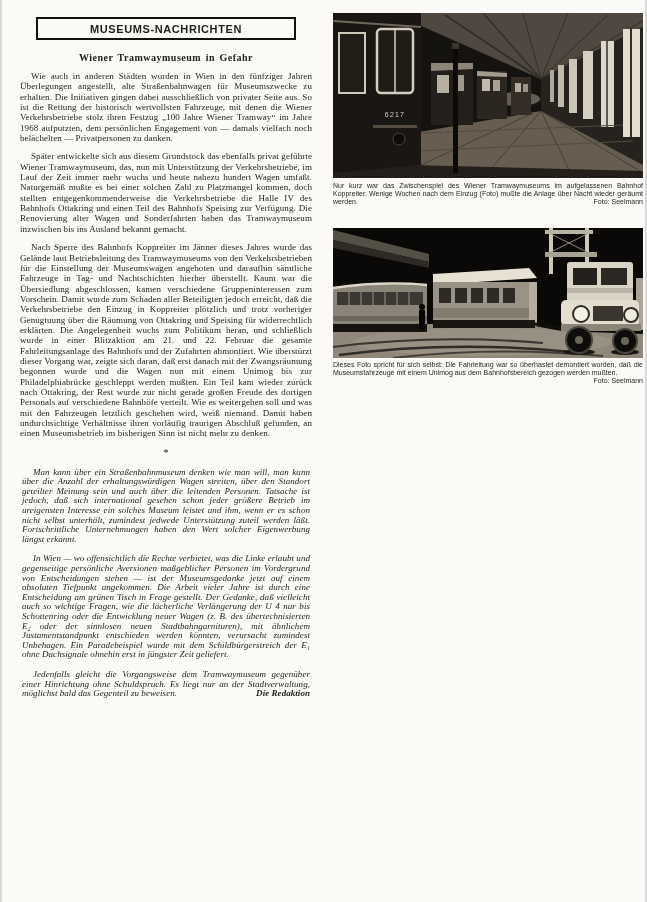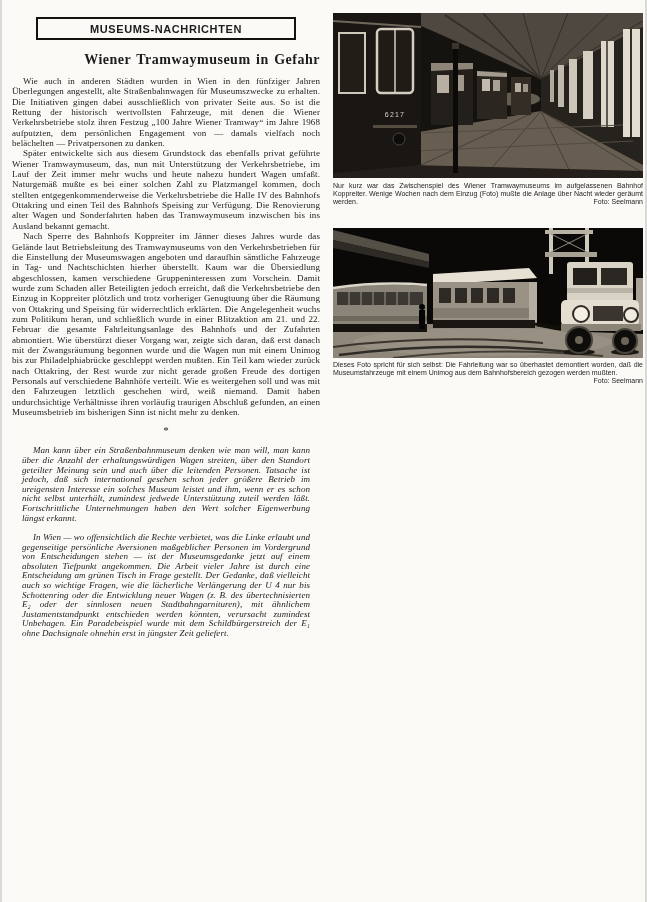--- a/index.html
+++ b/index.html
@@ -10,26 +10,26 @@
   }
   
   .col-left{position:absolute;left:10px;top:10px;width:308px;}
   .masthead{
     width:256px;margin:7px auto 0;border:2px solid #14120e;
     font-family:"Liberation Sans","DejaVu Sans",sans-serif;
     font-weight:bold;font-size:11px;letter-spacing:.6px;
     text-align:center;padding:4px 0 3px;
   }
   .article-title{
-    text-align:right;font-weight:bold;font-size:14px;
+    text-align:center;font-weight:bold;font-size:10px;
     letter-spacing:.5px;word-spacing:1.5px;margin:12px 0 8px;
   }
   p.body{
     font-size:9px;line-height:10.35px;text-align:justify;
-    text-indent:11px;margin:0;hyphens:auto;letter-spacing:.08px;
+    text-indent:11px;margin:8px;hyphens:auto;letter-spacing:.08px;
   }
   p.ed{
     font-style:italic;font-size:9px;line-height:9.6px;text-align:justify;
     text-indent:11px;margin:10px;hyphens:auto;letter-spacing:.05px;
   }
   .sep{text-align:center;font-size:11px;line-height:11px;margin:8px 0 9px;}
   .signature{float:right;font-weight:bold;padding-left:10px;}
   
   .col-right{position:absolute;left:331px;top:13px;width:310px;height:880px;}
   figure{margin:0;position:absolute;left:0;width:310px;}
@@ -58,20 +58,24 @@
     <h1 class="article-title">Wiener Tramwaymuseum in Gefahr</h1>
 
     <p class="body">Wie auch in anderen Städten wurden in Wien in den fünfziger Jahren Überlegungen angestellt, alte Straßenbahnwagen für Museumszwecke zu erhalten. Die Initiativen gingen dabei ausschließlich von privater Seite aus. So ist die Rettung der historisch wertvollsten Fahrzeuge, mit denen die Wiener Verkehrsbetriebe stolz ihren Festzug „100 Jahre Wiener Tramway“ im Jahre 1968 aufputzten, dem persönlichen Engagement von — damals vielfach noch belächelten — Privatpersonen zu danken.</p>
     <p class="body">Später entwickelte sich aus diesem Grundstock das ebenfalls privat geführte Wiener Tramwaymuseum, das, nun mit Unterstützung der Verkehrsbetriebe, im Lauf der Zeit immer mehr wuchs und heute nahezu hundert Wagen umfaßt. Naturgemäß mußte es bei einer solchen Zahl zu Platzmangel kommen, doch stellten entgegenkommenderweise die Verkehrsbetriebe die Halle IV des Bahnhofs Ottakring und einen Teil des Bahnhofs Speising zur Verfügung. Die Renovierung alter Wagen und Sonderfahrten haben das Tramwaymuseum inzwischen bis ins Ausland bekannt gemacht.</p>
     <p class="body">Nach Sperre des Bahnhofs Koppreiter im Jänner dieses Jahres wurde das Gelände laut Betriebsleitung des Tramwaymuseums von den Verkehrsbetrieben für die Einstellung der Museumswagen angeboten und daraufhin sämtliche Fahrzeuge in Tag- und Nachtschichten hierher überstellt. Kaum war die Übersiedlung abgeschlossen, kamen verschiedene Gruppeninteressen zum Vorschein. Damit wurde zum Schaden aller Beteiligten jedoch erreicht, daß die Verkehrsbetriebe den Einzug in Koppreiter plötzlich und trotz vorheriger Genugtuung über die Räumung von Ottakring und Speising für widerrechtlich erklärten. Die Angelegenheit wuchs zum Politikum heran, und schließlich wurde in einer Blitzaktion am 21. und 22. Februar die gesamte Fahrleitungsanlage des Bahnhofs und der Zufahrten abmontiert. Wie überstürzt dieser Vorgang war, zeigte sich daran, daß erst danach mit der Zwangsräumung begonnen wurde und die Wagen nun mit einem Unimog bis zur Philadelphiabrücke geschleppt werden mußten. Ein Teil kam wieder zurück nach Ottakring, der Rest wurde zur nicht gerade großen Freude des dortigen Personals auf verschiedene Bahnhöfe verteilt. Wie es weitergehen soll und was mit den Fahrzeugen letztlich geschehen wird, weiß niemand. Damit haben undurchsichtige Verhältnisse ihren vorläufig traurigen Abschluß gefunden, an einen Museumsbetrieb im bisherigen Sinn ist nicht mehr zu denken.</p>
 
     <div class="sep">*</div>
 
     <p class="ed">Man kann über ein Straßenbahnmuseum denken wie man will, man kann über die Anzahl der erhaltungswürdigen Wagen streiten, über den Standort geteilter Meinung sein und auch über die leitenden Personen. Tatsache ist jedoch, daß sich international gesehen schon jeder größere Betrieb im ureigensten Interesse ein solches Museum leistet und ihm, wenn er es schon nicht selbst unterhält, zumindest jedwede Unterstützung zuteil werden läßt. Fortschrittliche Unternehmungen haben den Wert solcher Eigenwerbung längst erkannt.</p>
     <p class="ed">In Wien — wo offensichtlich die Rechte verbietet, was die Linke erlaubt und gegenseitige persönliche Aversionen maßgeblicher Personen im Vordergrund von Entscheidungen stehen — ist der Museumsgedanke jetzt auf einem absoluten Tiefpunkt angekommen. Die Arbeit vieler Jahre ist durch eine Entscheidung am grünen Tisch in Frage gestellt. Der Gedanke, daß vielleicht auch so wichtige Fragen, wie die lächerliche Verlängerung der U 4 nur bis Schottenring oder die Entwicklung neuer Wagen (z. B. des übertechnisierten E₂ oder der sinnlosen neuen Stadtbahngarnituren), mit ähnlichem Justamentstandpunkt entschieden werden könnten, verursacht zumindest Unbehagen. Ein Paradebeispiel wurde mit dem Schildbürgerstreich der E₁ ohne Dachsignale ohnehin erst in jüngster Zeit geliefert.</p>
+    <p class="ed">
+      <span>Jedenfalls gleicht die Vorgangsweise dem Tramwaymuseum gegenüber einer Hinrichtung ohne Schuldspruch. Es liegt nur an der Stadtverwaltung, möglichst bald das Gegenteil zu beweisen.</span>
+      <span class="signature">Die Redaktion</span>
+    </p>
   </div>
 
   <div class="col-right">
 
     <figure class="photo1">
       <svg viewBox="0 0 310 165" width="310" height="165" preserveAspectRatio="none">
         <rect width="310" height="165" fill="#151310"></rect>
 
         <polygon points="86,0 310,0 310,14 208,66 86,12" fill="#4f4840"></polygon>
         <line x1="208" y1="66" x2="112" y2="2" stroke="#332e28" stroke-width="2"></line>

